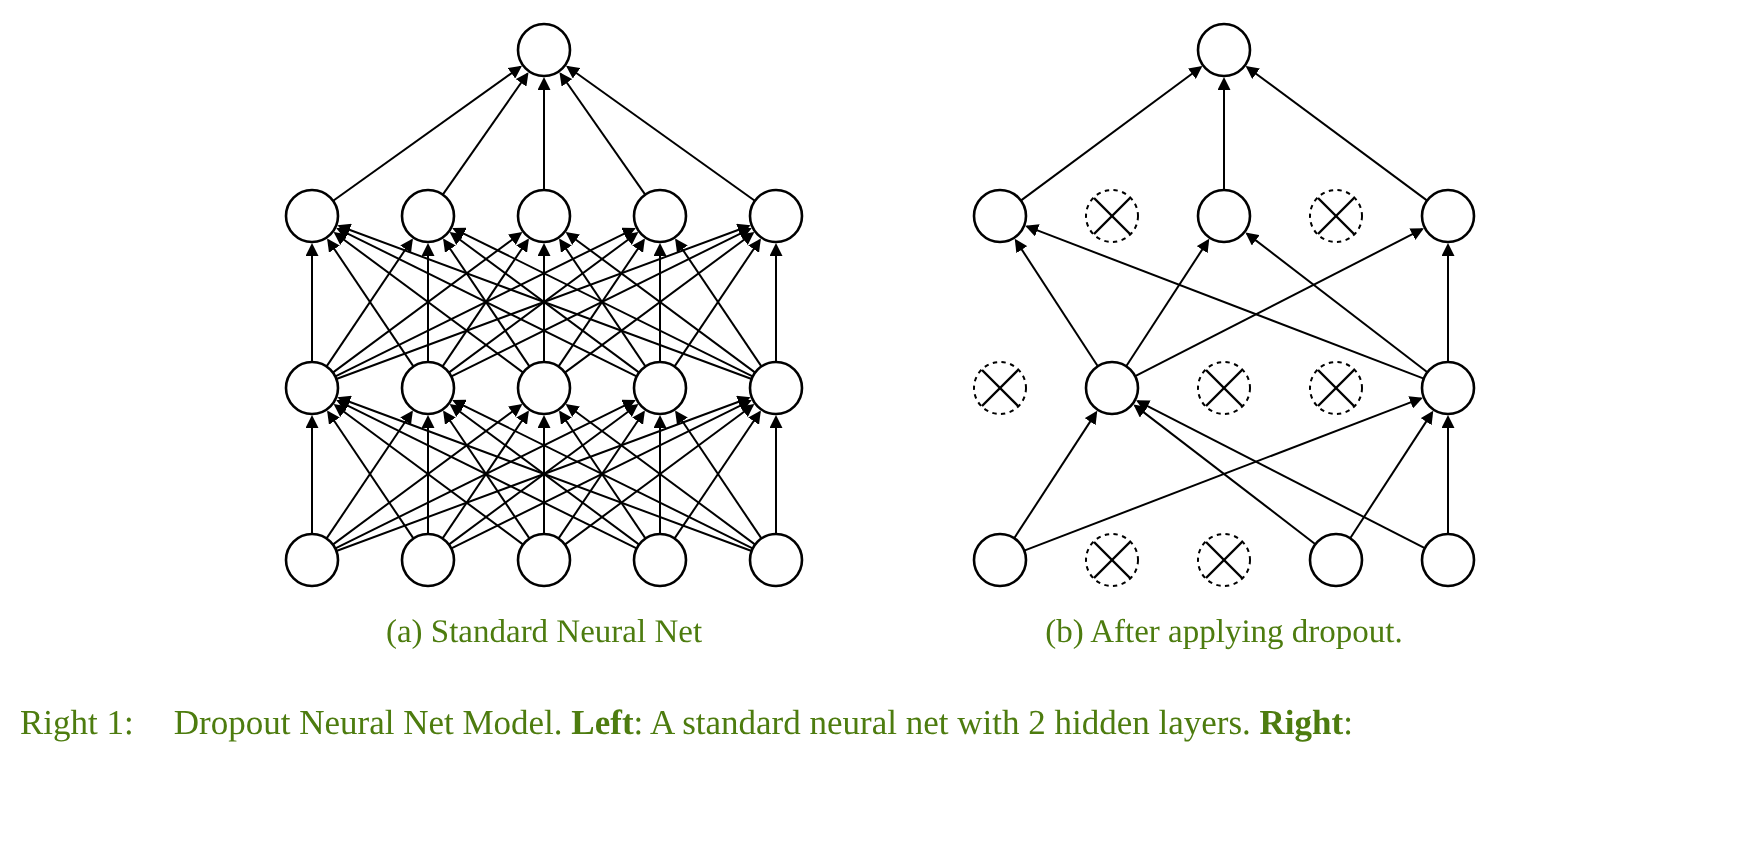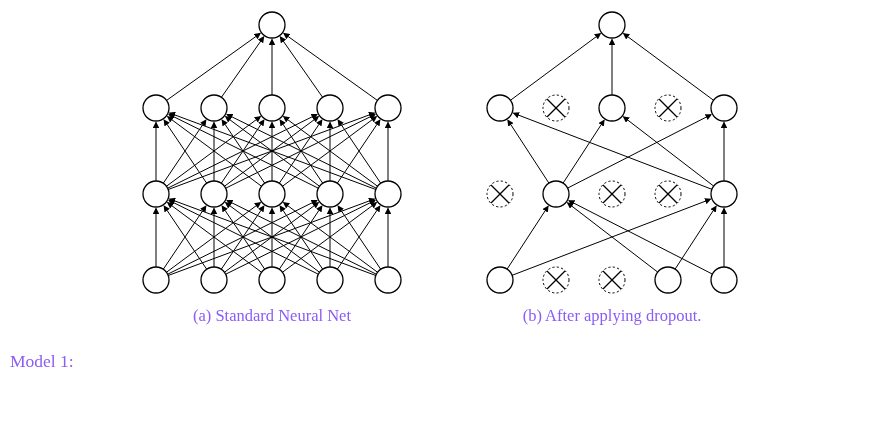--- a/index.html
+++ b/index.html
@@ -1,21 +1,21 @@
 <!DOCTYPE html>
 <html lang="en"><head>
 <meta charset="utf-8">
 <style>
   html, body { margin: 0; padding: 0; background: #ffffff; }
   #page {
     position: relative;
     width: 879px;
     height: 431px;
     background: #ffffff;
-    color: #8b5cf6;
+    color: #4d7c0f;
     font-family: "Liberation Serif", "DejaVu Serif", serif;
     overflow: hidden;
   }
   #networks-svg { position: absolute; left: 0; top: 0; }
   .subcaption {
     position: absolute;
     top: 306px;
     font-size: 16.5px;
     white-space: nowrap;
     transform: translateX(-50%);
@@ -168,18 +168,19 @@
         <circle cx="724" cy="108" r="13" fill="#ffffff" stroke="#000000" stroke-width="1.3"></circle>
         <circle cx="612" cy="25" r="13" fill="#ffffff" stroke="#000000" stroke-width="1.3"></circle>
       </g>
     </svg>
 
   <div class="subcaption" id="subcaption-a">(a) Standard Neural Net</div>
 
   <div class="subcaption" id="subcaption-b">(b) After applying dropout.</div>
 
   <div class="figure-caption">
-    <span class="caption-label">Model 1:</span>
+    <span class="caption-label">Right 1:</span>
     <span class="caption-text">
+      <span class="caption-line"><span>Dropout Neural Net Model. </span><b>Left</b><span>: A standard neural net with 2 hidden layers. </span><b>Right</b><span>:</span></span>
     </span>
   </div>
 
 </div>
 
 </body></html>

